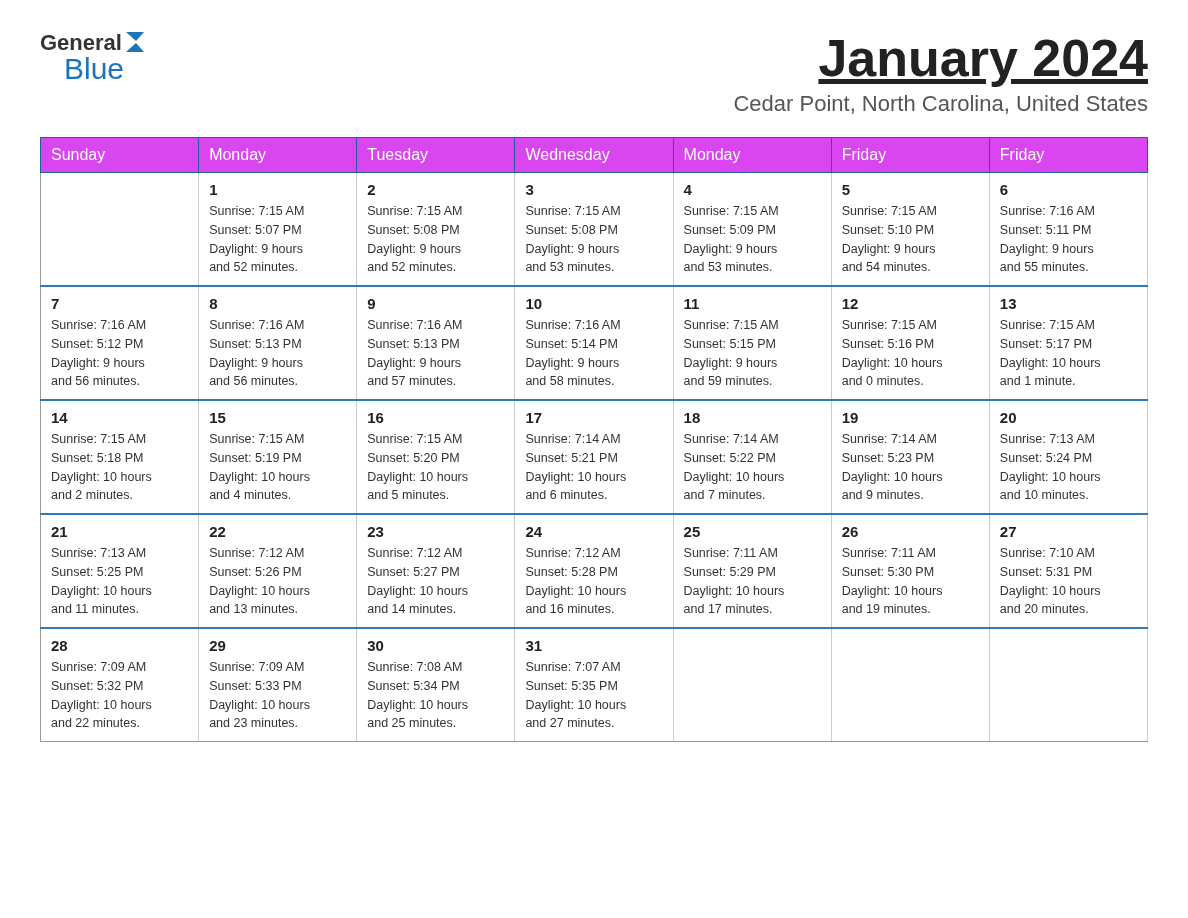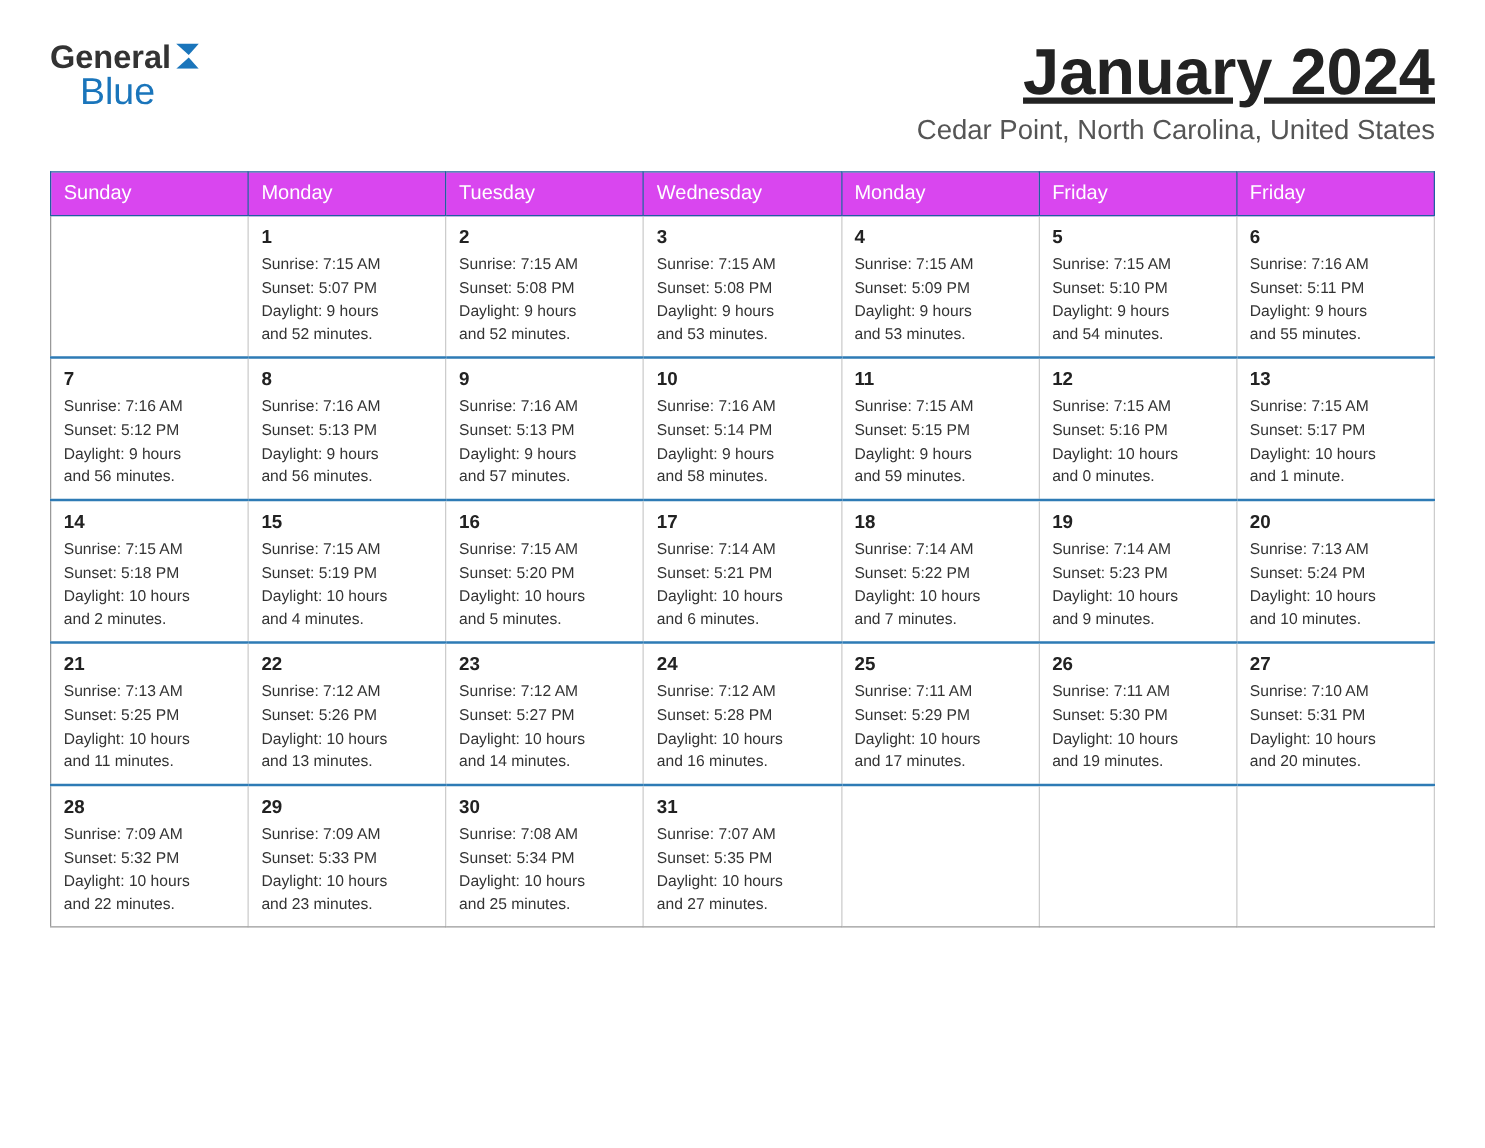--- a/index.html
+++ b/index.html
@@ -84,21 +84,21 @@
     }
     .empty-cell {
       background: #fff;
     }
     
     .logo-row {
       display: flex;
       align-items: center;
     }
     .logo-general {
-      font-size: 26px;
+      font-size: 22px;
       font-weight: bold;
       color: #333;
     }
   </style>
 </head>
 <body>
 
 <div class="header">
   <div class="logo">
     <div class="logo-row">

